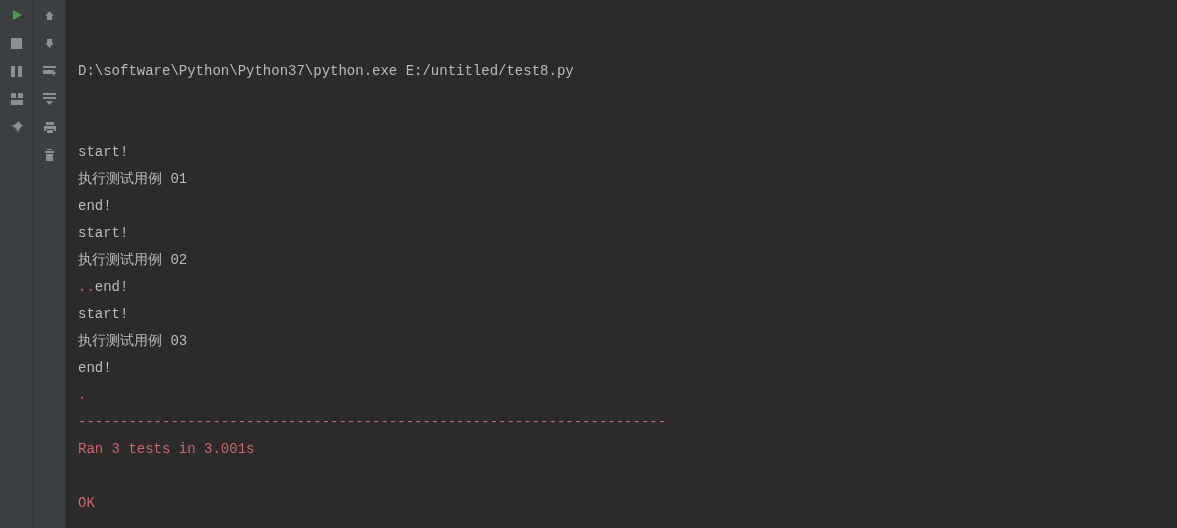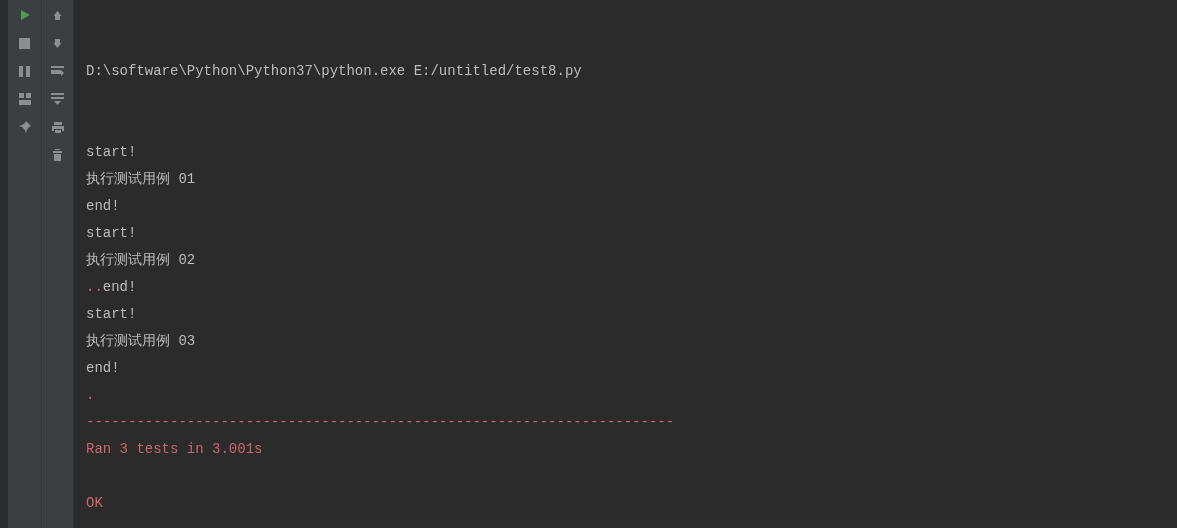--- a/index.html
+++ b/index.html
@@ -5,21 +5,21 @@
   html,body{margin:0;padding:0;height:100%;}
   body{
     background:#2b2b2b;
     font-family:"NSimSun","SimSun","Courier New",monospace;
     font-size:14px;
     color:#bbbbbb;
     width:1177px;
     height:528px;
     overflow:hidden;
   }
-  .root{display:flex;height:100%;margin-left:8px;}
+  .root{display:flex;height:100%;}
   .gutter{
     width:34px;
     background:#3c3f41;
     border-right:1px solid #323232;
     display:flex;
     flex-direction:column;
     align-items:center;
     padding-top:4px;
     gap:6px;
     box-sizing:border-box;

